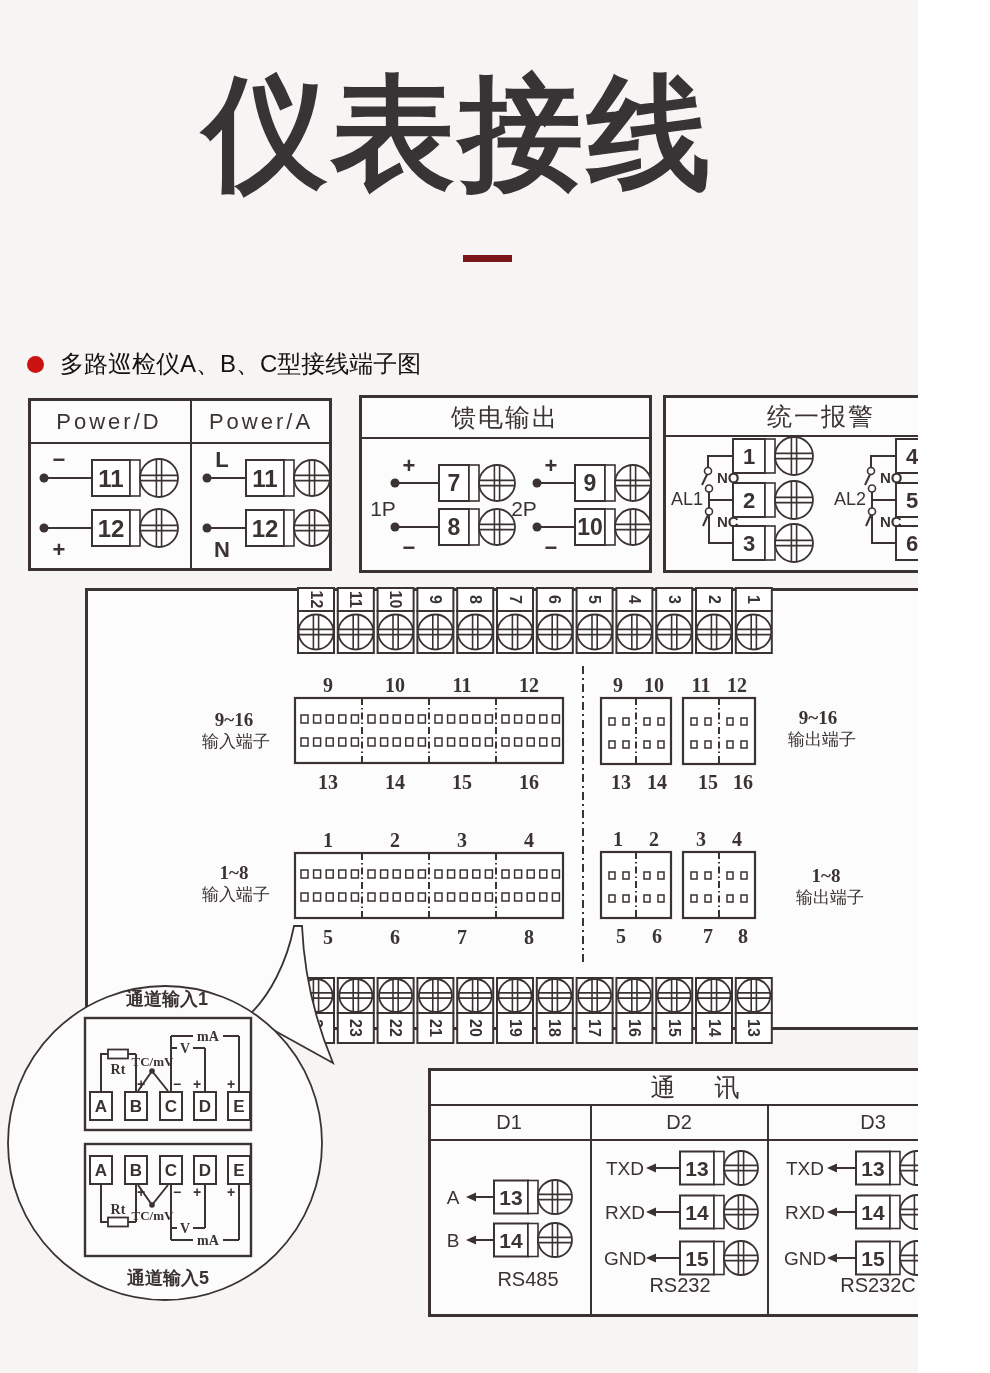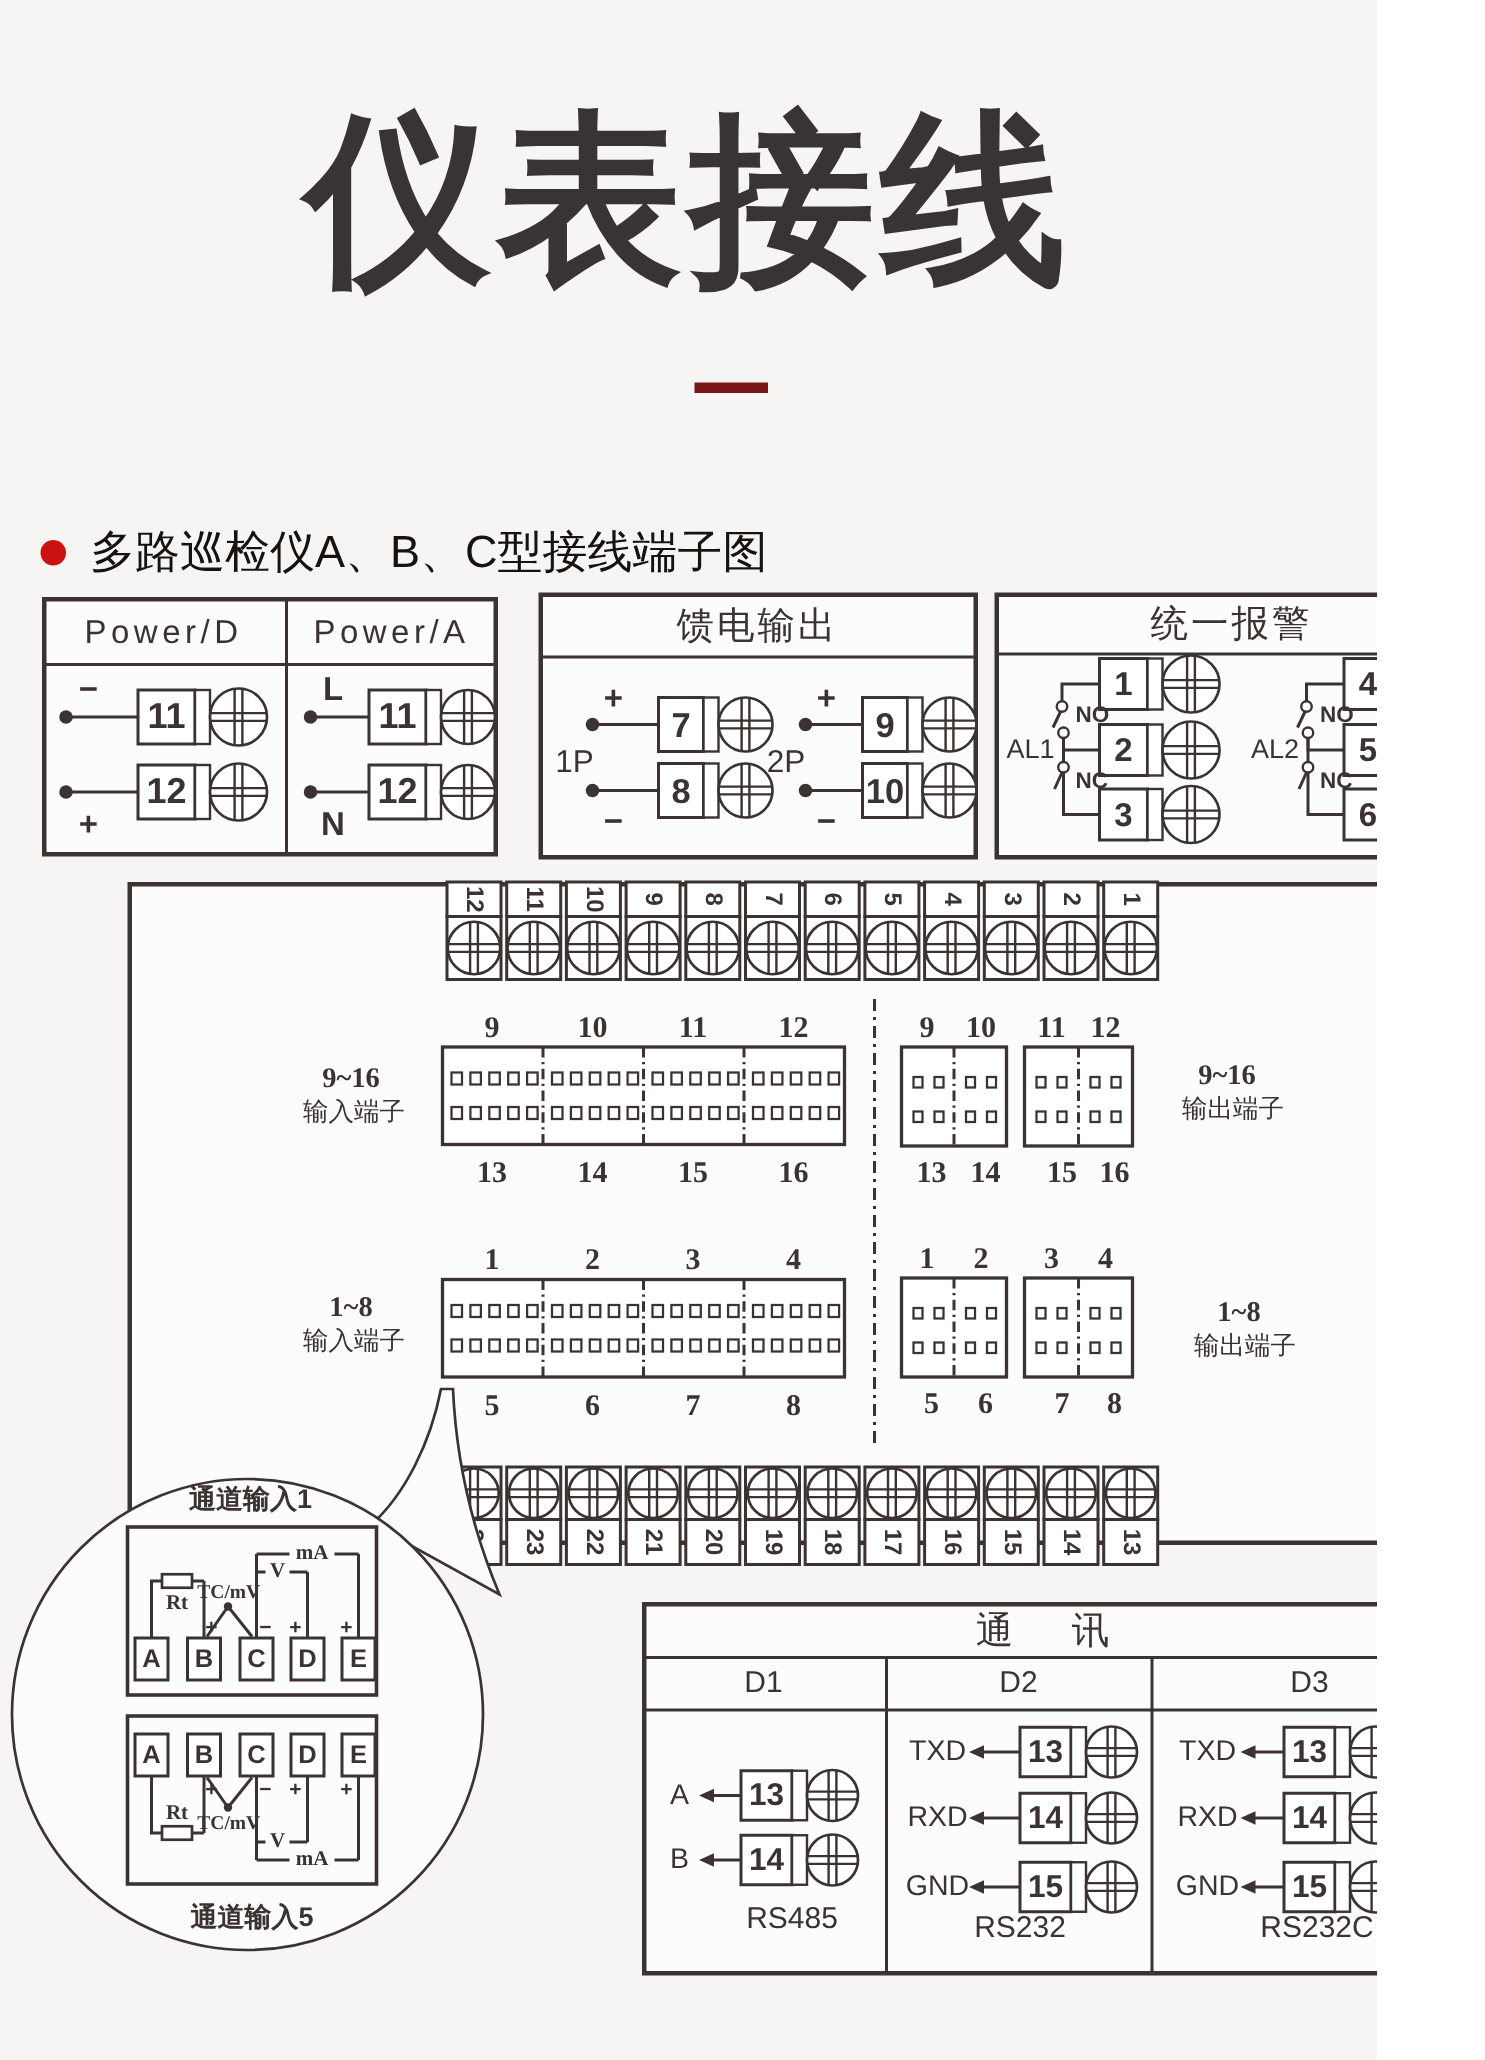--- a/index.html
+++ b/index.html
@@ -2,21 +2,21 @@
 <html><head>
 <meta charset="utf-8">
 <style>
   html,body{margin:0;padding:0}
   .page{position:relative;width:918px;height:1373px;background:#f7f5f4;overflow:hidden;
         font-family:"Liberation Sans",sans-serif;color:#2b2726}
   .title{position:absolute;top:52px;left:0;width:100%;margin:0;text-align:center;
          font-size:124px;font-weight:900;color:#383435;letter-spacing:4px}
   .divider{position:absolute;left:463px;top:255px;width:49px;height:7px;background:#7a1518}
   .bullet-row{position:absolute;left:27px;top:348px;display:flex;align-items:center;gap:16px;
-              font-size:30px;color:#151210}
+              font-size:24px;color:#151210}
   .dot{width:17px;height:17px;border-radius:50%;background:#cc1111;flex:0 0 auto}
   svg{position:absolute;overflow:visible}
   svg text{fill:#3a3331;text-anchor:middle;dominant-baseline:central;
            font-family:"Liberation Sans",sans-serif}
   svg .outer{fill:#fdfcfc;stroke:#3a3331;stroke-width:3}
   svg .ln{stroke:#3a3331;stroke-width:2;fill:none}
   svg .hdr{font-size:22px;letter-spacing:3px;font-weight:500}
   svg .cjkhdr{font-size:25px;letter-spacing:2px;font-weight:500}
   svg .num{font-weight:bold}
   svg .serif{font-family:"Liberation Serif",serif;font-weight:bold}

